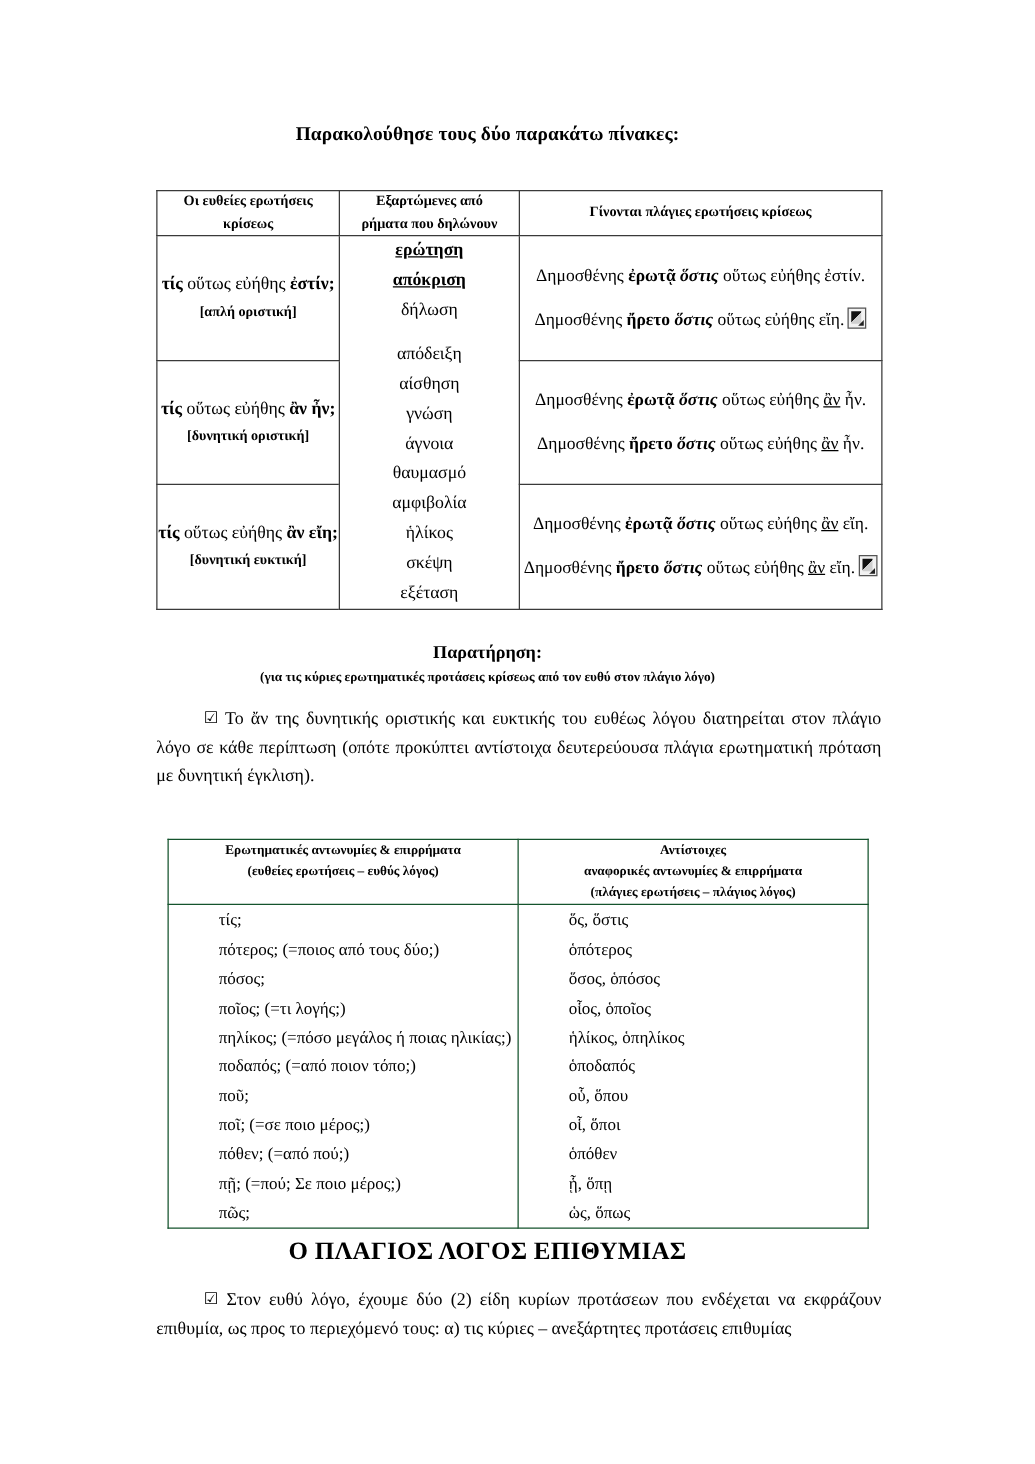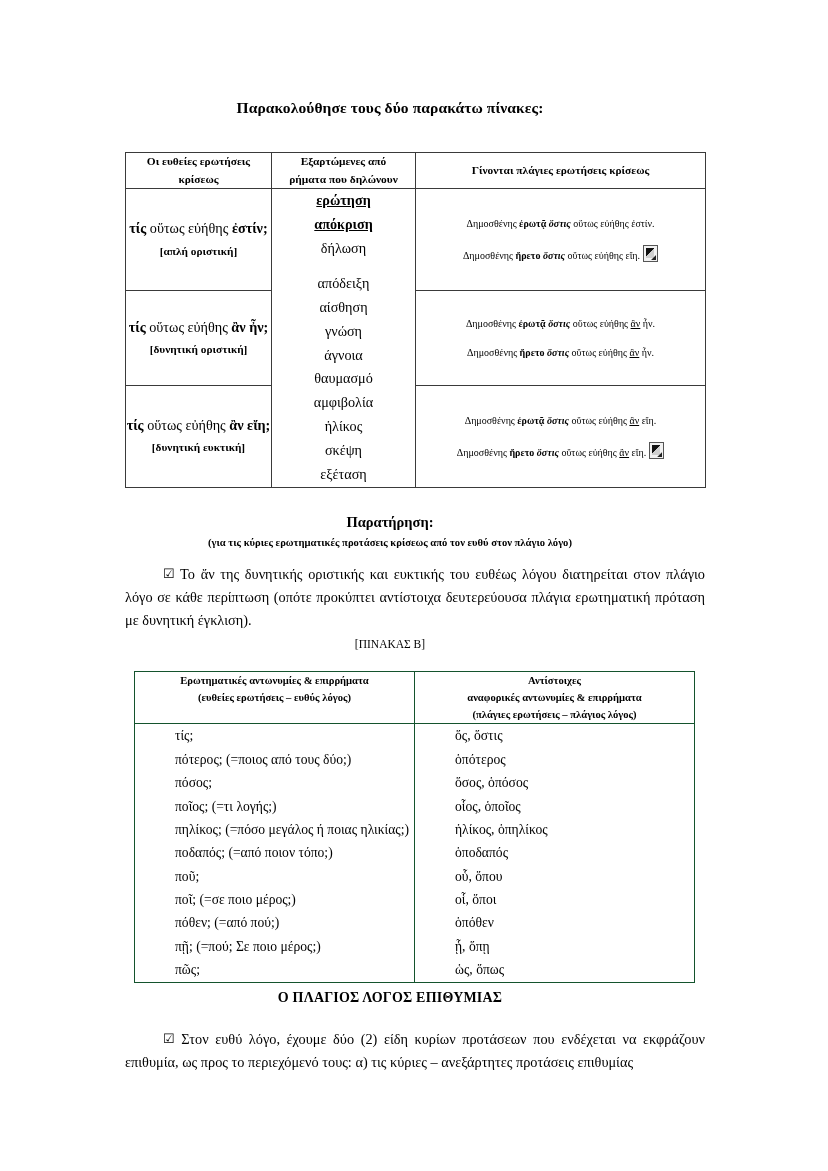--- a/index.html
+++ b/index.html
@@ -88,21 +88,21 @@
     line-height: 1.68;
     padding: 14px 6px;
   }
   .cellA-mid .u {
     font-weight: bold;
     text-decoration: underline;
   }
   .cellA-mid .gap { height: 11px; }
 
   .cellA-right {
-    font-size: 10px;
+    font-size: 14px;
     line-height: 1.5;
     padding: 15px 14px 15px 16px;
     text-align: center;
   }
   .cellA-right .ex {
     margin: 0 0 14px 0;
   }
   .cellA-right .ex:last-child { margin-bottom: 0; }
   .cellA-right b { font-weight: bold; }
   .cellA-right i.bi { font-weight: bold; font-style: italic; }
@@ -206,21 +206,21 @@
   }
   .cellB div { white-space: nowrap; margin-left: 40px; }
 
   
   .section-title {
     position: absolute;
     left: 0; right: 0;
     top: 990px;
     text-align: center;
     font-weight: bold;
-    font-size: 14px;
+    font-size: 20px;
     letter-spacing: .2px;
   }
   .para-bottom {
     left: 125px;
     width: 580px;
     top: 1028px;
   }
 
   
   .footer {
@@ -313,21 +313,20 @@
     </tr>
   </tbody>
     </table>
 
   <div class="note-title">Παρατήρηση:</div>
   <div class="note-sub">(για τις κύριες ερωτηματικές προτάσεις κρίσεως από τον ευθύ στον πλάγιο λόγο)</div>
   <div class="para para-note">
     <span class="ind"></span><span class="check">☑</span> <span>Το ἄν της δυνητικής οριστικής και ευκτικής του ευθέως λόγου διατηρείται στον πλάγιο λόγο σε κάθε περίπτωση (οπότε προκύπτει αντίστοιχα δευτερεύουσα πλάγια ερωτηματική πρόταση με δυνητική έγκλιση).</span>
   </div>
 
-  <div class="labelB">[ΠΙΝΑΚΑΣ Β]</div>
   <table class="tableB">
     <colgroup>
         <col class="bcol">
         <col class="bcol">
       </colgroup>
     <tbody>
         <tr>
       <td class="thB">
         <span>Ερωτηματικές αντωνυμίες &amp; επιρρήματα</span><br>
         <span>(ευθείες ερωτήσεις – ευθύς λόγος)</span>

